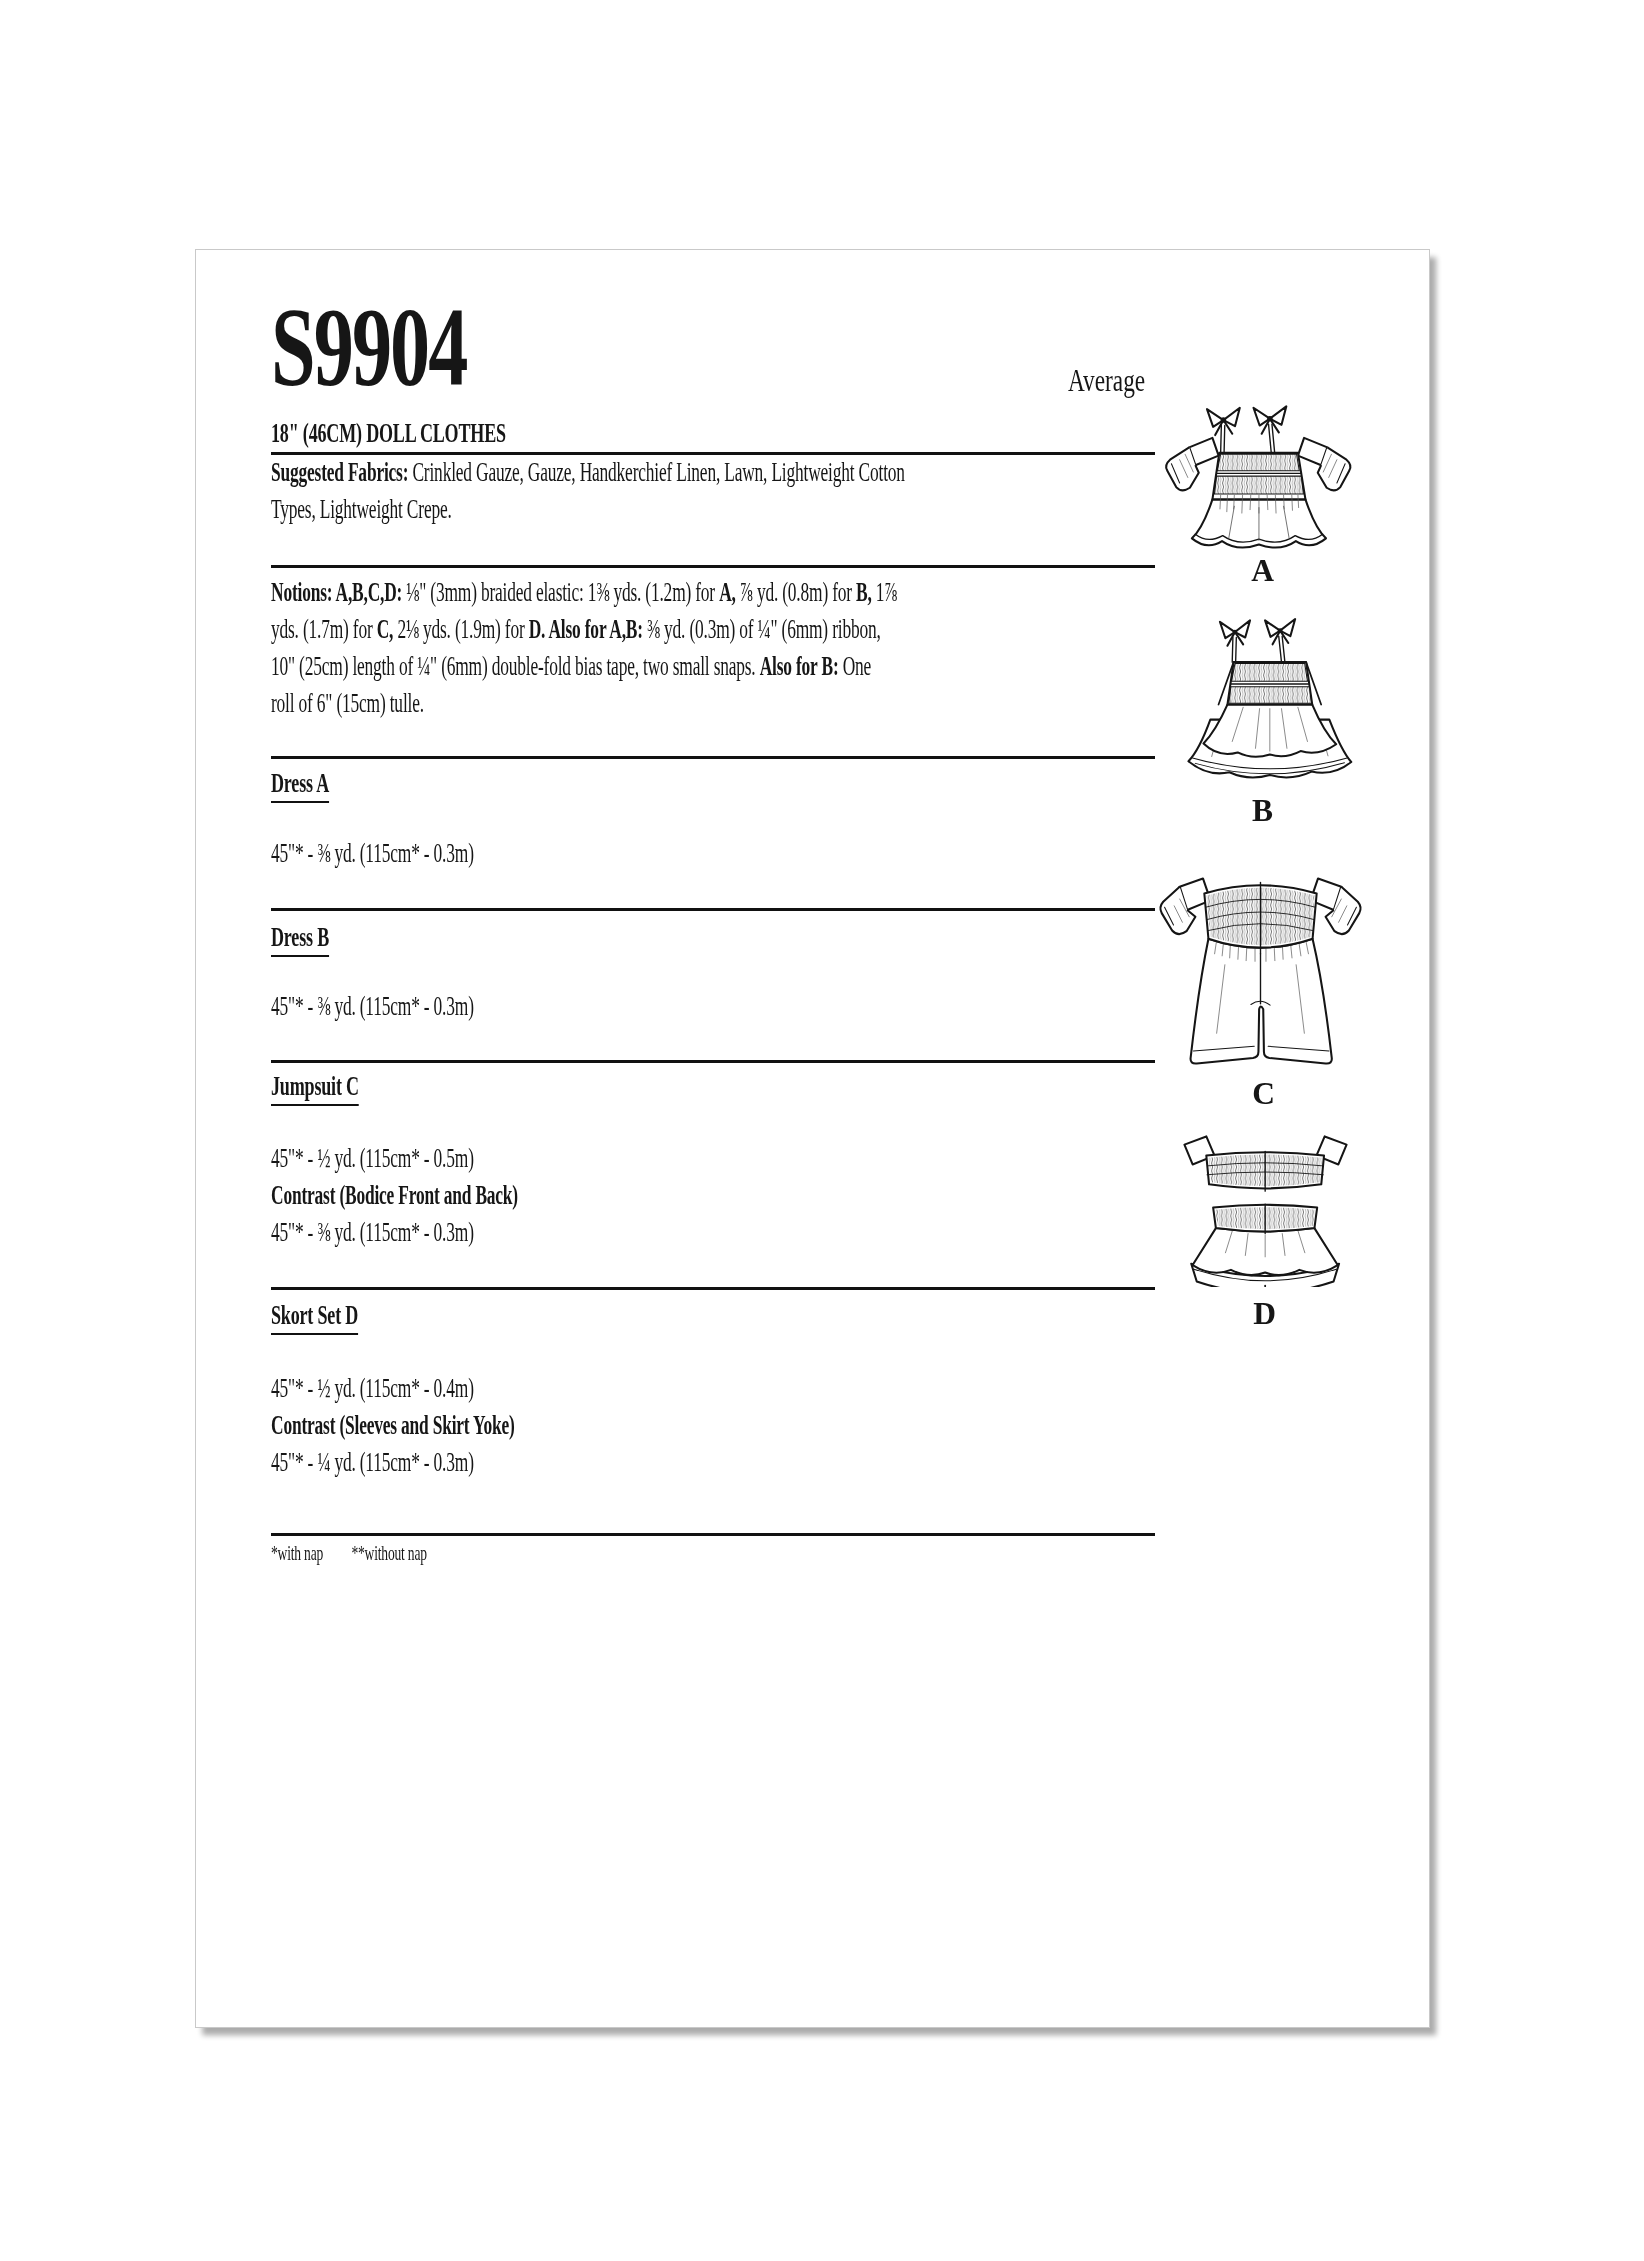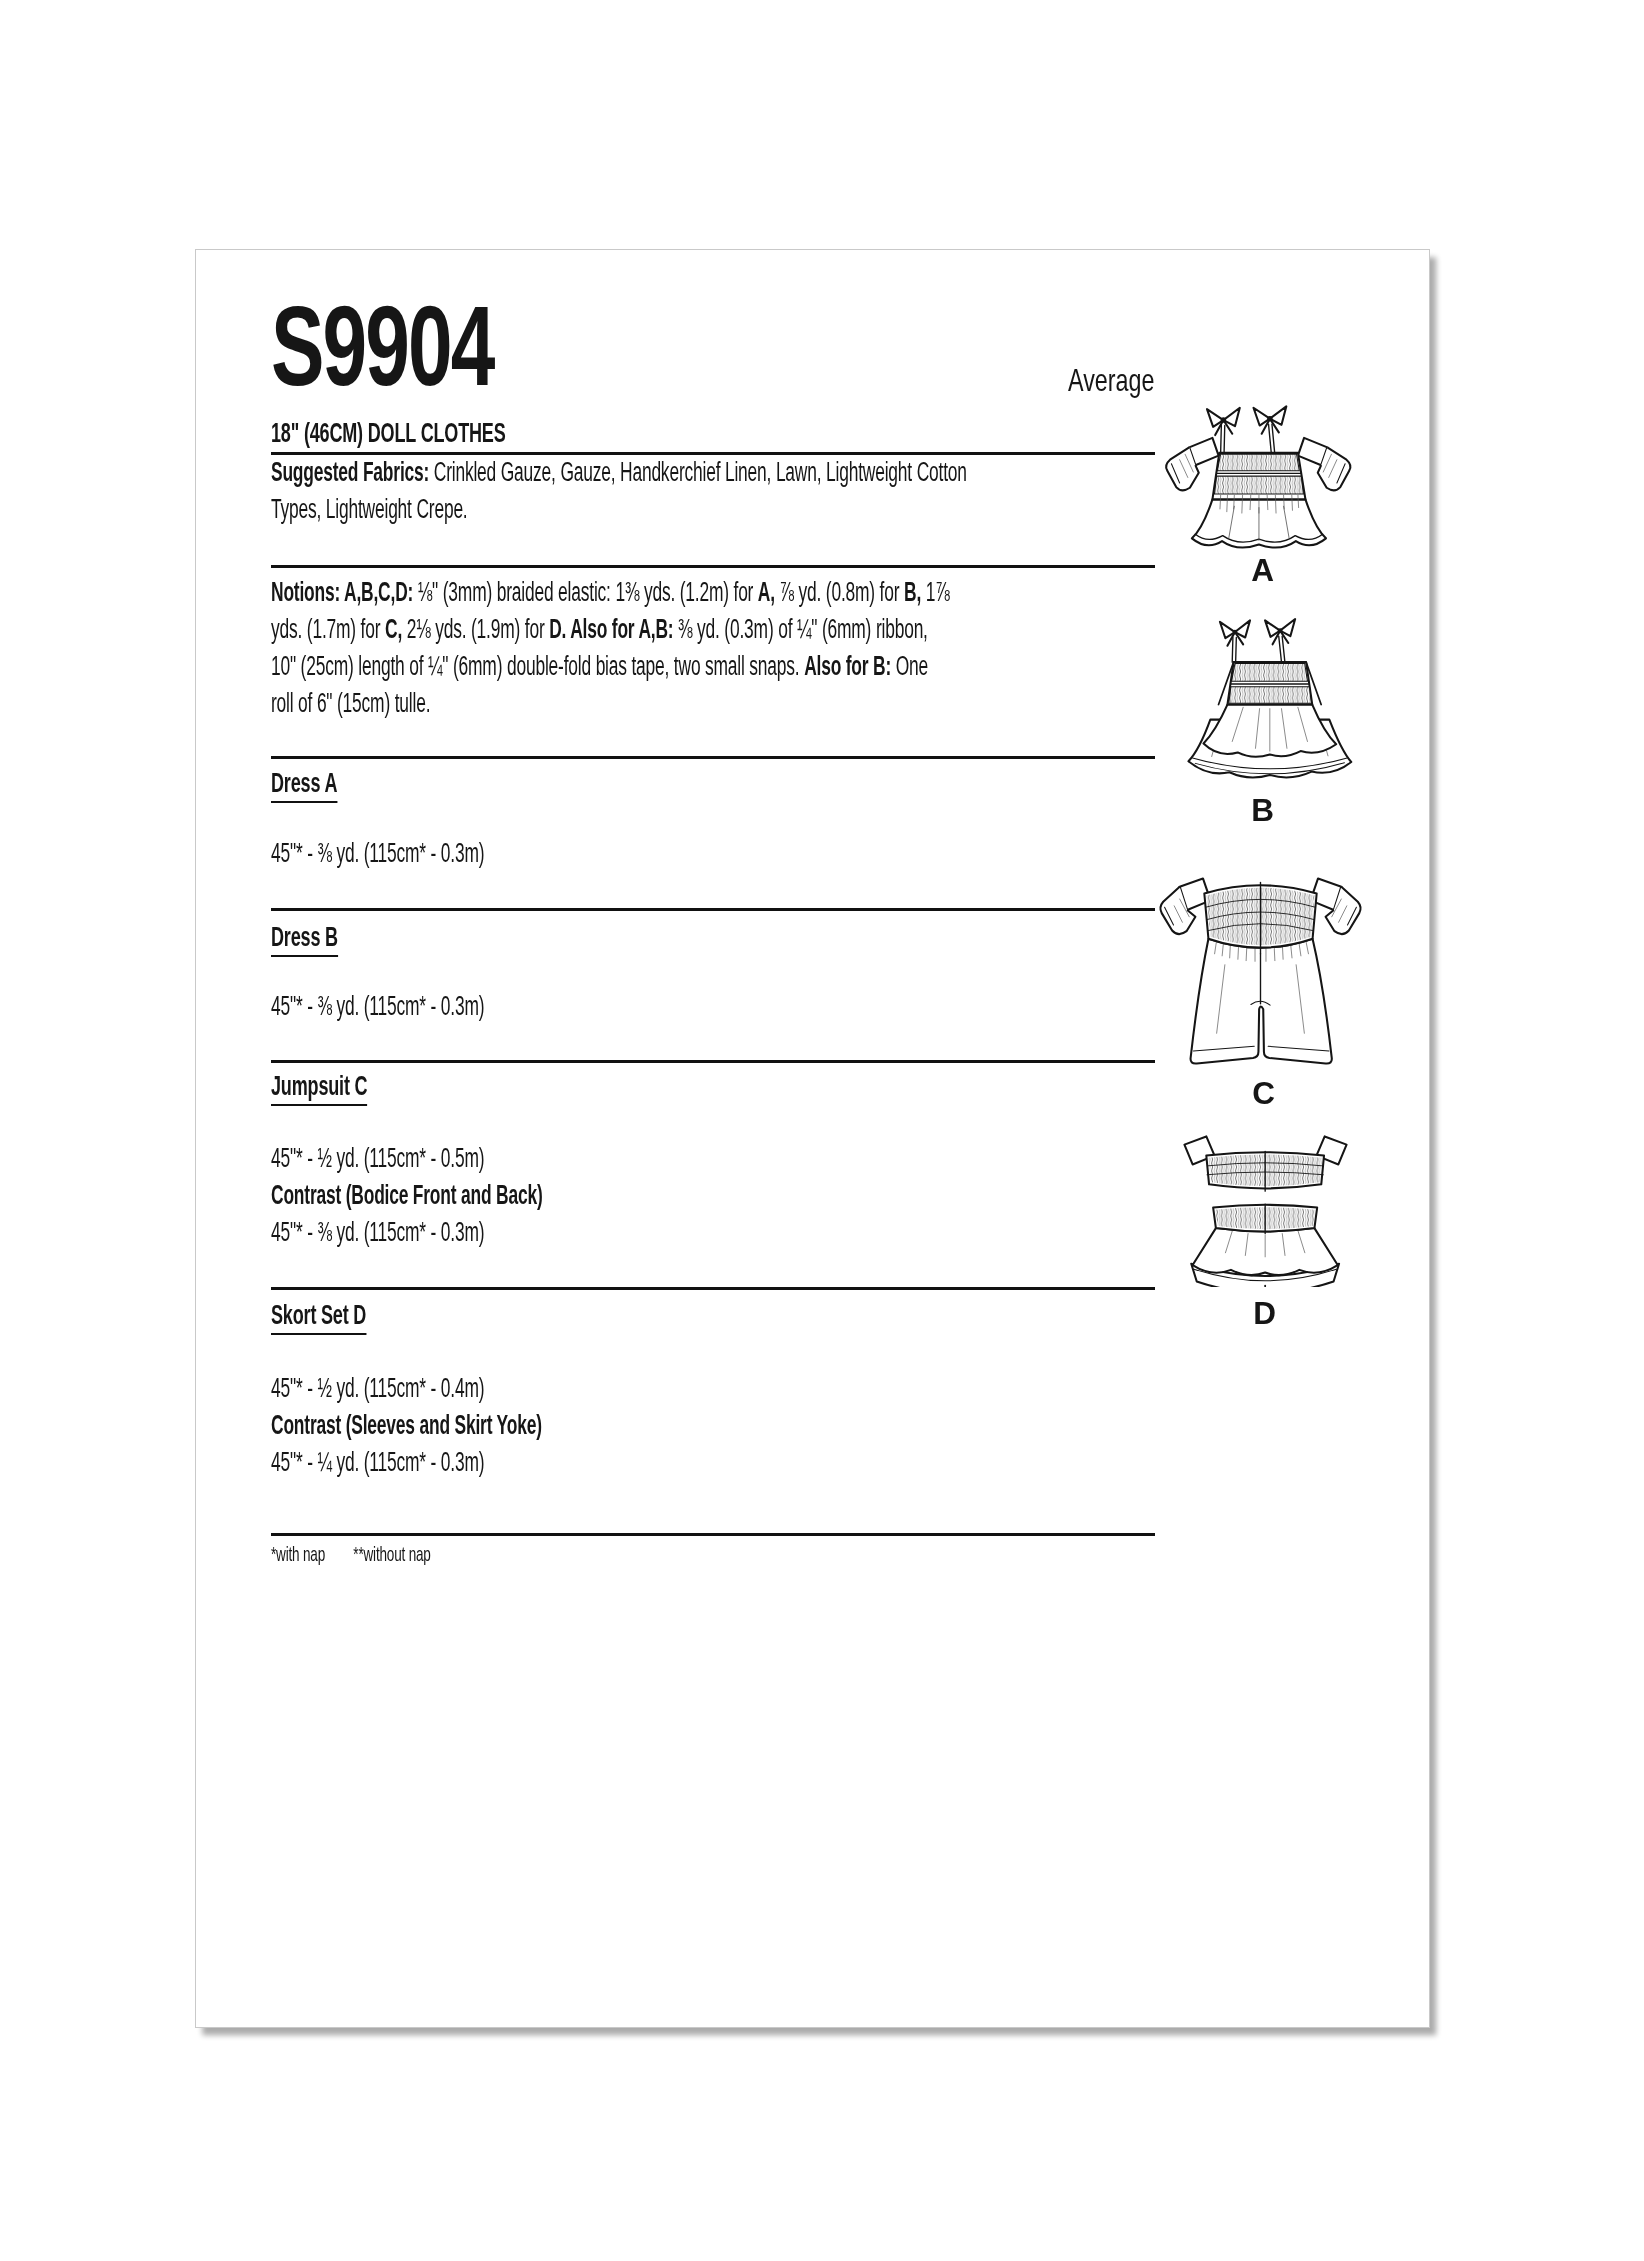--- a/index.html
+++ b/index.html
@@ -1,17 +1,17 @@
 <!DOCTYPE html>
 <html style="font-size:11px"><head>
 <meta charset="utf-8">
 <style>
   html,body{margin:0;padding:0;background:#ffffff;}
   .stage{position:relative;width:1645px;height:2261px;background:#ffffff;overflow:hidden;
-         font-family:Liberation Sans, sans-serif;color:#161616;}
+         font-family:Liberation Serif, serif;color:#161616;}
   .page{position:absolute;left:195px;top:249px;width:1233px;height:1777px;background:#ffffff;
         border:1.4px solid #c9c9c9;box-shadow:6.9px 7.5px 5.5px rgba(0,0,0,0.33);}
   .abs{position:absolute;}
   
   .cond{transform:scaleX(0.645);transform-origin:left top;width:1370px;letter-spacing:-0.3px;}
   .body-txt{font-size:27px;line-height:37px;white-space:pre-line;}
   .sec-title{font-size:28px;line-height:28px;font-weight:bold;}
   .sec-title .ul{display:inline-block;border-bottom:2.7px solid #111;padding-bottom:4.1px;}
   .brand{font-size:113px;line-height:113px;font-weight:bold;letter-spacing:-2.7px;
          transform:scaleX(0.71);transform-origin:left top;white-space:nowrap;}

